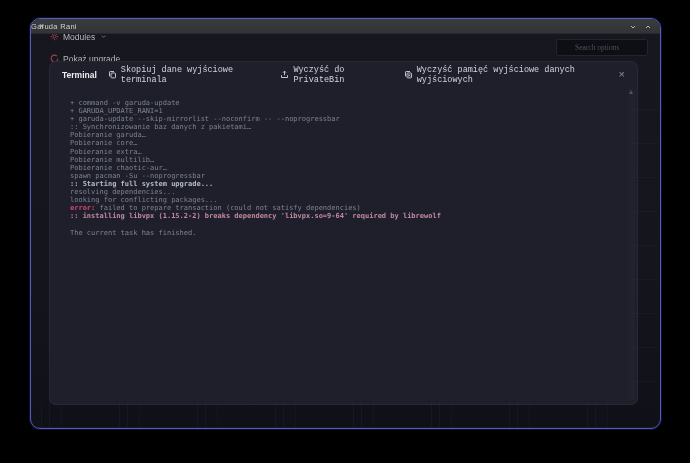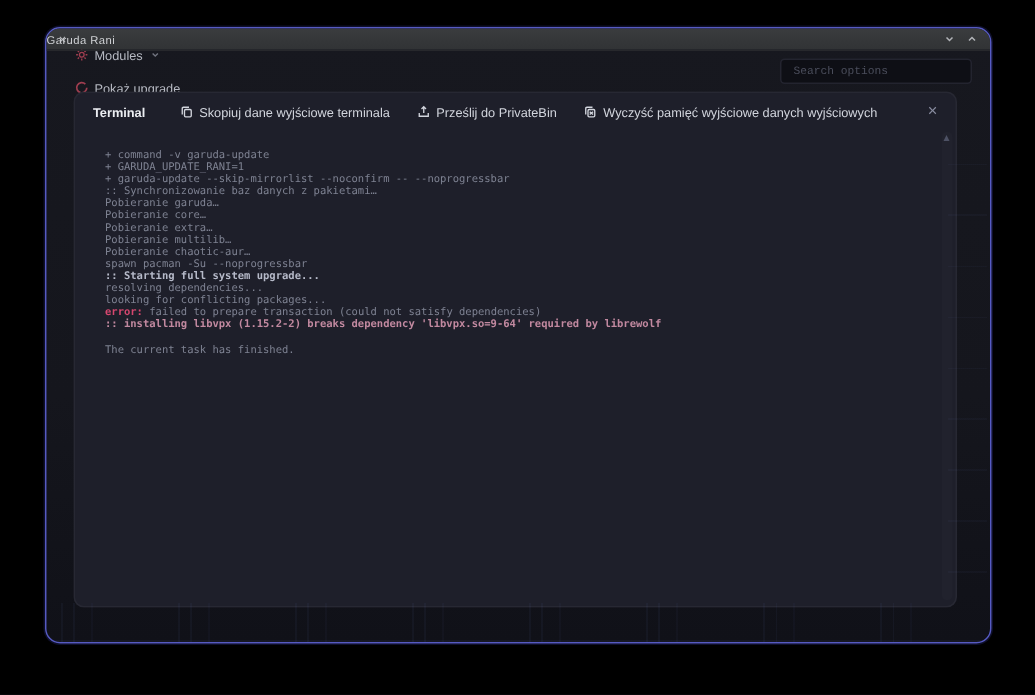--- a/index.html
+++ b/index.html
@@ -46,34 +46,34 @@
   .menubar { height:27px; display:flex; align-items:center; padding:0 12px; gap:4px; }
   .menu-item {
     display:flex; align-items:center; gap:4px; padding:3px 7px; border-radius:3px;
     color:#b6b9c2; font-size:8.5px; cursor:default;
   }
   .menu-item .mi-icon { width:9px; height:9px; color:#a03e50; display:inline-flex; }
   .menu-item .mi-icon svg { width:9px; height:9px; }
   .menu-item .chev { width:7px; height:7px; display:inline-flex; margin-left:1px; }
   .menu-item .chev svg { width:7px; height:7px; stroke:#70737e; }
   .search-box {
-    margin-left:auto; width:128px; height:17px; background:#0e0f15;
+    margin-left:auto; width:92px; height:17px; background:#0e0f15;
     border:1px solid #23242f; border-radius:3px; color:#9ea1ad;
-    font-size:7.5px; padding:0 8px; outline:none; font-family:Liberation Mono, monospace;
+    font-size:7.5px; padding:0 18px; outline:none; font-family:Liberation Serif, serif;
   }
   .search-box::placeholder { color:#4b4e5c; }
 
   
   .panel {
     position:absolute; left:18px; top:42px; width:589px; height:344px;
     background:#1e1f2a; border:1px solid rgba(255,255,255,.045); border-radius:7px;
     overflow:hidden;
   }
   .panel-header {
-    height:25px; display:flex; align-items:center; padding:0 12px; gap:23px;
+    height:25px; display:flex; align-items:center; padding:0 12px; gap:11px;
   }
   .panel-title { color:#eceef2; font-size:8.5px; font-weight:bold; }
   .panel-action {
     display:flex; align-items:center; gap:4px; color:#d2d5dd; font-size:8.5px; cursor:default;
   }
   .panel-action .pa-icon { width:9px; height:9px; display:inline-flex; color:#d2d5dd; }
   .panel-action .pa-icon svg { width:9px; height:9px; }
   .panel-close { margin-left:auto; color:#898da0; font-size:11px; line-height:11px; cursor:default; }
 
   
@@ -174,38 +174,38 @@
             </svg>
           </span>
         </span>
       </span>
     <input class="search-box" type="text" placeholder="Search options" style="">
   </div>
 
   <div class="panel">
     <div class="panel-header">
       <span class="panel-title">Terminal</span>
-      <span id="panel-actions" style="display:flex; gap:18px;">
+      <span id="panel-actions" style="display:flex; gap:18px;font-family:Liberation Mono, monospace;">
           <span class="panel-action">
             <span class="pa-icon">
               <svg viewBox="0 0 24 24" fill="none" stroke="currentColor" stroke-width="2.4">
                 <rect x="8" y="8" width="12" height="13" rx="2"></rect>
                 <path d="M16 4H6a2 2 0 0 0-2 2v11"></path>
               </svg>
             </span>
             <span>Skopiuj dane wyjściowe terminala</span>
           </span>
           <span class="panel-action">
             <span class="pa-icon">
               <svg viewBox="0 0 24 24" fill="none" stroke="currentColor" stroke-width="2.4">
                 <path d="M12 14V3.5M8 7l4-4 4 4"></path>
                 <path d="M4 14v6h16v-6"></path>
               </svg>
             </span>
-            <span>Prześlij do PrivateBin</span>
+            <span>Wyczyść do PrivateBin</span>
           </span>
           <span class="panel-action">
             <span class="pa-icon">
               <svg viewBox="0 0 24 24" fill="none" stroke="currentColor" stroke-width="2.4">
                 <rect x="8" y="8" width="12" height="13" rx="2"></rect>
                 <path d="M16 4H6a2 2 0 0 0-2 2v11"></path>
                 <path d="M11 12l6 5M17 12l-6 5"></path>
               </svg>
             </span>
             <span>Wyczyść pamięć wyjściowe danych wyjściowych</span>

